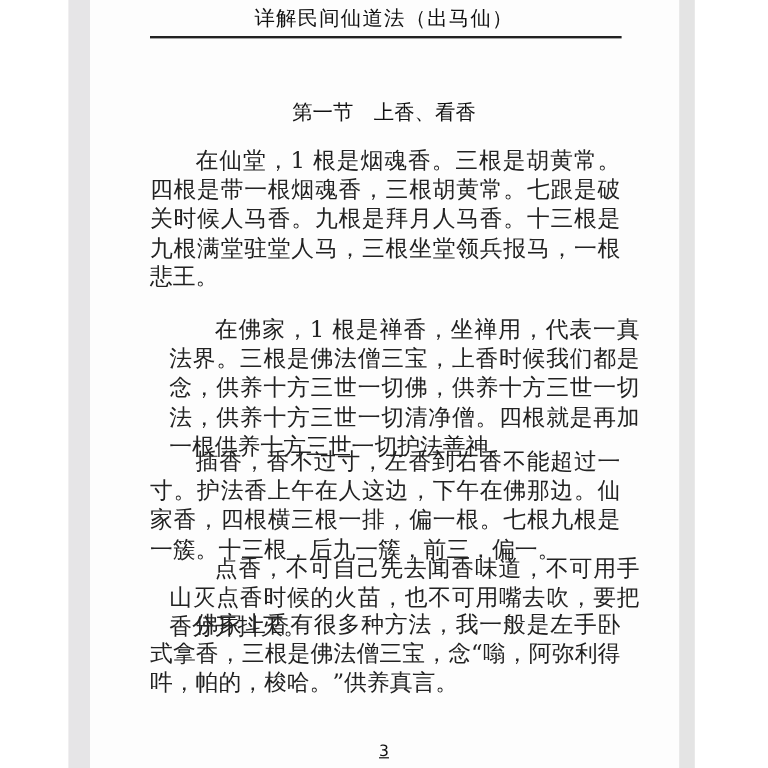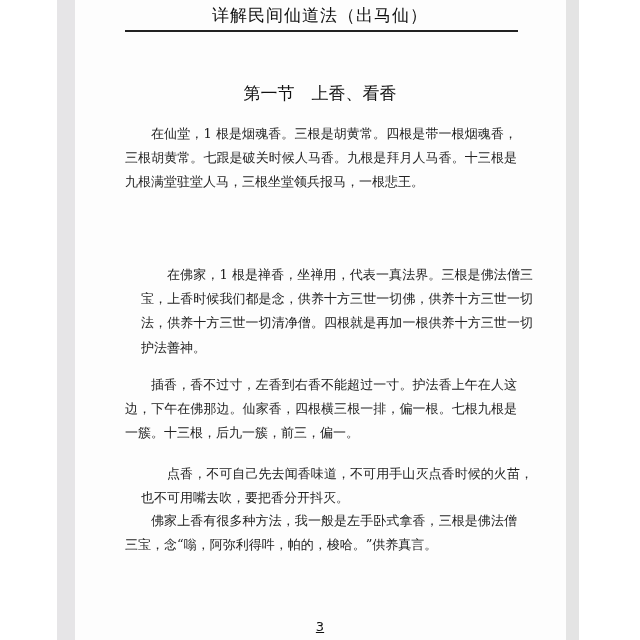--- a/index.html
+++ b/index.html
@@ -18,21 +18,21 @@
     font-size:17px; letter-spacing:1px; color:#111;
   }
   .head-rule { position:absolute; left:125px; top:30px; width:393px; height:2px; background:#222; }
   .section-title {
     position:absolute; left:0; width:640px; top:82px; text-align:center;
     font-family:"DejaVu Sans", "Liberation Sans", sans-serif;
     font-size:17px; color:#111; white-space:pre;
   }
   .para {
     position:absolute; left:125px; width:392px;
-    font-size:13px; line-height:24.2px; color:#222;
+    font-size:19px; line-height:24.2px; color:#222;
     text-align:justify; text-indent:2em;
   }
   .page-number {
     position:absolute; left:0; width:640px; top:619px; text-align:center;
     font-family:"DejaVu Sans", "Liberation Sans", sans-serif;
     font-size:13px; text-decoration:underline; color:#111;
   }
 </style>
 </head>
 <body>

